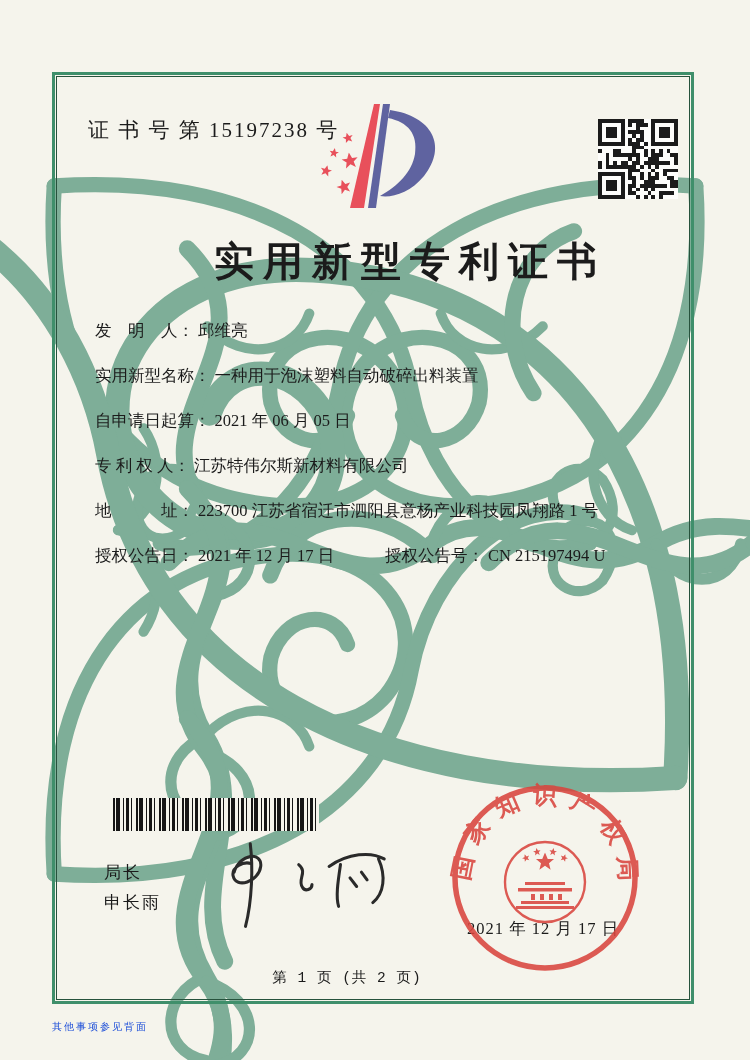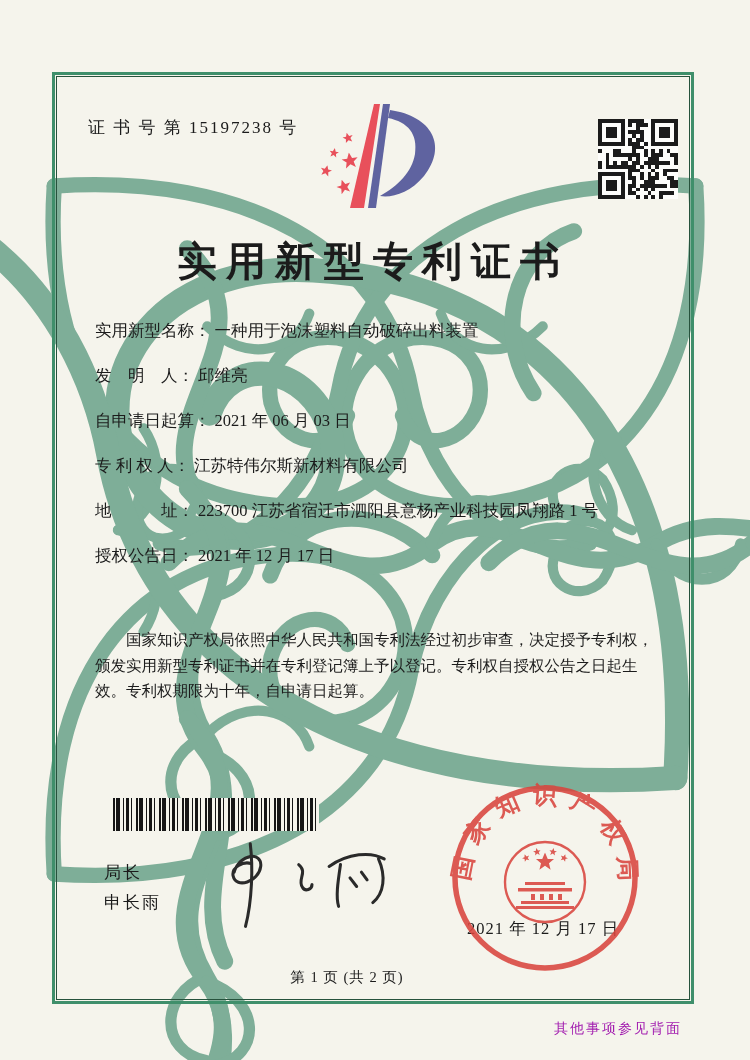--- a/index.html
+++ b/index.html
@@ -5,42 +5,42 @@
   html,body{margin:0;padding:0;}
   body{
     width:750px;height:1060px;position:relative;overflow:hidden;
     background:#f5f4ec;
     font-family:"Liberation Serif","DejaVu Serif",serif;
     color:#1b1b1b;
   }
   .ornaments{position:absolute;inset:0;width:750px;height:1060px;color:#6aa28a;opacity:.85;pointer-events:none;}
   .frame{position:absolute;left:52px;top:72px;width:636px;height:926px;border:3px solid #3f8f6b;background:transparent;}
   .frame-inner{position:absolute;inset:1px;border:1px solid #26523c;}
-  .cert-no{position:absolute;left:88px;top:116px;font-size:17px;letter-spacing:2px;}
+  .cert-no{position:absolute;left:88px;top:116px;font-size:21px;letter-spacing:2px;}
   .logo{position:absolute;left:298px;top:96px;}
   .qr{position:absolute;left:598px;top:119px;width:80px;height:80px;background:#fdfdfb;}
   .title{position:absolute;left:52px;top:234px;width:642px;text-align:center;
-         font-size:40px;font-weight:700;letter-spacing:9px;}
+         font-size:40px;font-weight:700;letter-spacing:9px;padding-left:37px;}
   .fields{position:absolute;left:95px;top:320px;width:575px;font-size:16.5px;}
   .frow{height:23px;margin-bottom:22px;position:relative;white-space:nowrap;}
   .frow .lbl{margin-right:4px;}
   .grant-no{position:absolute;left:290px;top:0;}
   .paras{position:absolute;left:95px;top:627px;width:566px;font-size:15.5px;line-height:1.66;color:#1c1c1c;}
   .paras p{margin:0 0 3px 0;text-indent:2em;}
   .barcode{position:absolute;left:113px;top:798px;width:206px;height:33px;
     background:repeating-linear-gradient(90deg,
       #161616 0 2px,#f5f4ec 2px 3px,#161616 3px 7px,#f5f4ec 7px 10px,
       #161616 10px 11px,#f5f4ec 11px 13px,#161616 13px 16px,#f5f4ec 16px 18px,
       #161616 18px 19px,#f5f4ec 19px 23px);}
   .director{position:absolute;left:104px;top:858px;font-size:17px;line-height:30px;letter-spacing:2px;}
   .signature{position:absolute;left:205px;top:838px;}
   .seal-date{position:absolute;left:467px;top:918px;font-size:16.5px;letter-spacing:1px;}
   .seal{position:absolute;left:445px;top:778px;width:200px;height:200px;opacity:.88;}
-  .page-footer{position:absolute;left:52px;top:968px;width:590px;text-align:center;font-size:14.5px;letter-spacing:1px;}
-  .back-note{position:absolute;left:52px;top:1020px;width:630px;text-align:right;font-size:14px;letter-spacing:2px;color:#a21caf;}
+  .page-footer{position:absolute;left:52px;top:968px;width:590px;text-align:center;font-size:14.5px;letter-spacing:1px;font-family:Liberation Mono, monospace;}
+  .back-note{position:absolute;left:52px;top:1020px;width:630px;text-align:left;font-size:10px;letter-spacing:2px;color:#1d4ed8;}
 </style>
 </head>
 <body>
 
 <svg class="ornaments" xmlns="http://www.w3.org/2000/svg">
   <defs>
     <symbol id="cflo" viewBox="0 0 100 100">
       <g fill="none" stroke="currentColor" stroke-width="2.4" stroke-linecap="round">
         <path d="M6,6 C4,36 18,54 40,56 C58,58 66,44 58,34 C51,26 38,30 40,40 C42,47 50,48 52,42"></path>
         <path d="M6,6 C36,4 58,16 62,38 C65,54 78,66 90,62"></path>
@@ -246,41 +246,43 @@
       <rect x="12" y="20" width="1" height="1"></rect>
       <rect x="14" y="20" width="1" height="1"></rect>
       <rect x="16" y="20" width="1" height="1"></rect>
     </g>
 </svg>
 
 <div class="title">实用新型专利证书</div>
 
 <div class="fields">
   <div class="frow">
+    <span class="lbl">发　明　人：</span><span>邱维亮</span>
+  </div>
+  <div class="frow">
     <span class="lbl">实用新型名称：</span><span>一种用于泡沫塑料自动破碎出料装置</span>
   </div>
   <div class="frow">
-    <span class="lbl">发　明　人：</span><span>邱维亮</span>
-  </div>
-  <div class="frow">
-    <span class="lbl">自申请日起算：</span><span>2021 年 06 月 03 日</span>
+    <span class="lbl">自申请日起算：</span><span>2021 年 06 月 05 日</span>
   </div>
   <div class="frow">
     <span class="lbl">专 利 权 人：</span><span>江苏特伟尔斯新材料有限公司</span>
   </div>
   <div class="frow">
     <span class="lbl">地　　　址：</span><span>223700 江苏省宿迁市泗阳县意杨产业科技园凤翔路 1 号</span>
   </div>
   <div class="frow">
     <span class="lbl">授权公告日：</span><span>2021 年 12 月 17 日</span>
+    <span class="grant-no">
+      <span class="lbl">授权公告号：</span><span>CN 215197494 U</span>
+    </span>
   </div>
 </div>
 
 <div class="paras">
-  <p>国家知识产权局依照中华人民共和国专利法经过初步审查，决定授予专利权，颁发实用新型专利证书并在专利登记簿上予以登记。专利权自授权公告之日起生效。专利权期限为十年，自申请日起算。</p>
 </div>
 
 <div class="barcode"></div>
 
 <div class="director">
   <div>局长</div>
   <div>申长雨</div>
 </div>
 
 <svg class="signature" width="195" height="95" viewBox="0 0 200 100" xmlns="http://www.w3.org/2000/svg">

